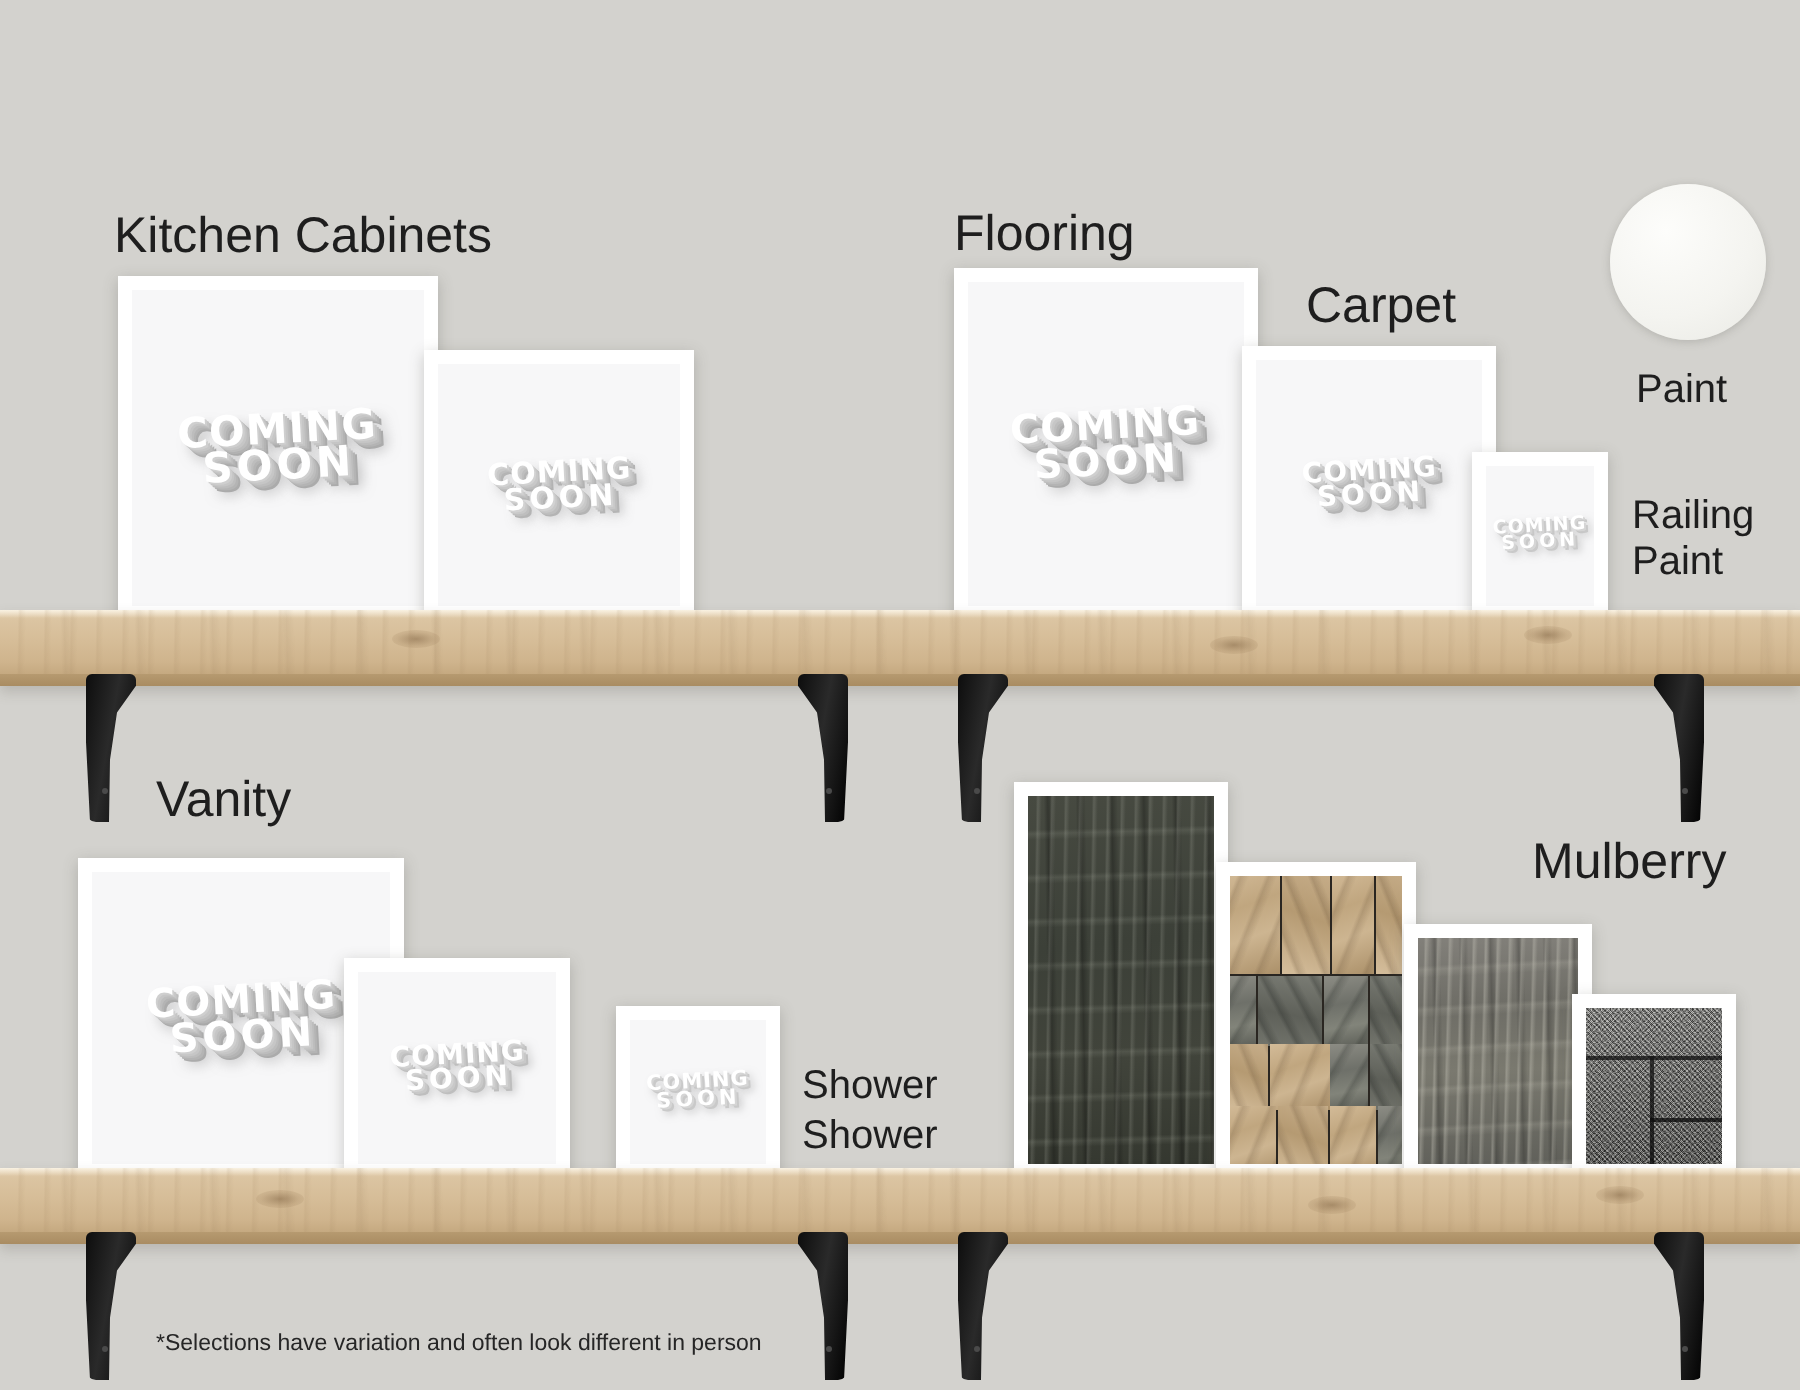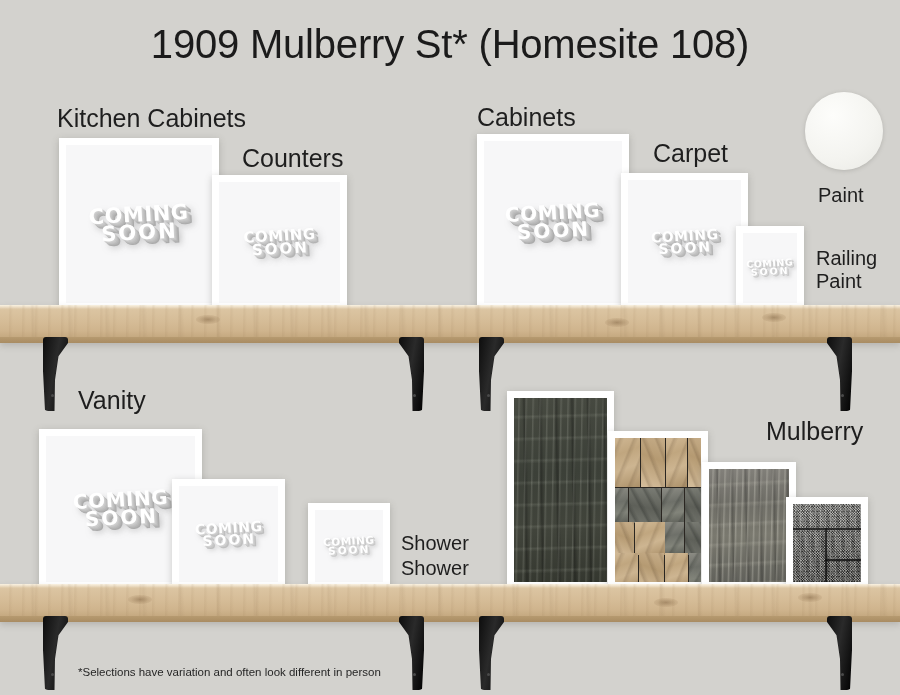--- a/index.html
+++ b/index.html
@@ -285,47 +285,45 @@
   .tex-shingle .tint {
     position: absolute; inset: 0;
     background: linear-gradient(168deg, rgba(255,255,255,0.07), rgba(0,0,0,0.16));
   }
 </style>
 </head>
 <body>
 
 <div id="board">
 
-  <div class="title">1909 Mulberry St* (Homesite 108)</div>
 
   <div class="label" style="left:57px; top:105px;">Kitchen Cabinets</div>
   <div class="card" style="left:59px; top:138px; width:160px; height:172px;">
     <div class="inner">
       <div class="cs" style="font-size:21px; text-shadow:
             1px 1px 0 #cfcfcf, 2px 2px 0 #c6c6c6, 3px 3px 0 #bdbdbd,
             4px 4px 0 #b4b4b4, 5px 5px 0 #ababab, 6px 6px 7px rgba(120,120,120,0.55);">
         <span class="l1">COMING</span>
         <span class="l2">SOON</span>
       </div>
     </div>
   </div>
 
-  <div class="label" style="left:242px; top:145px;">Counters</div>
   <div class="card" style="left:212px; top:175px; width:135px; height:135px;">
     <div class="inner">
       <div class="cs" style="font-size:15px; text-shadow:
             1px 1px 0 #d2d2d2, 2px 2px 0 #c8c8c8, 3px 3px 0 #bebebe,
             4px 4px 0 #b4b4b4, 5px 5px 6px rgba(125,125,125,0.5);">
         <span class="l1">COMING</span>
         <span class="l2">SOON</span>
       </div>
     </div>
   </div>
 
-  <div class="label" style="left:477px; top:104px;">Cabinets</div>
+  <div class="label" style="left:477px; top:104px;">Flooring</div>
   <div class="card" style="left:477px; top:134px; width:152px; height:176px;">
     <div class="inner">
       <div class="cs" style="font-size:20px; text-shadow:
             1px 1px 0 #cfcfcf, 2px 2px 0 #c6c6c6, 3px 3px 0 #bdbdbd,
             4px 4px 0 #b4b4b4, 5px 5px 0 #ababab, 6px 6px 7px rgba(120,120,120,0.55);">
         <span class="l1">COMING</span>
         <span class="l2">SOON</span>
       </div>
     </div>
   </div>

